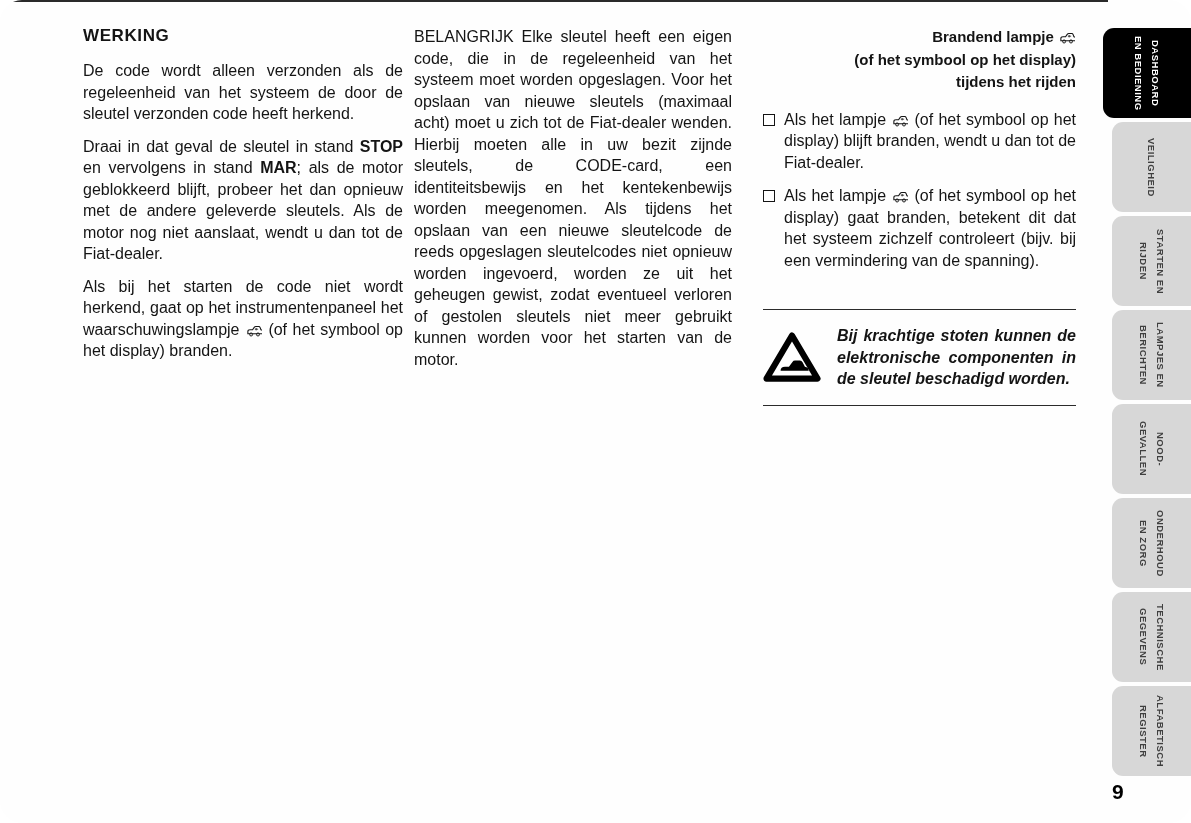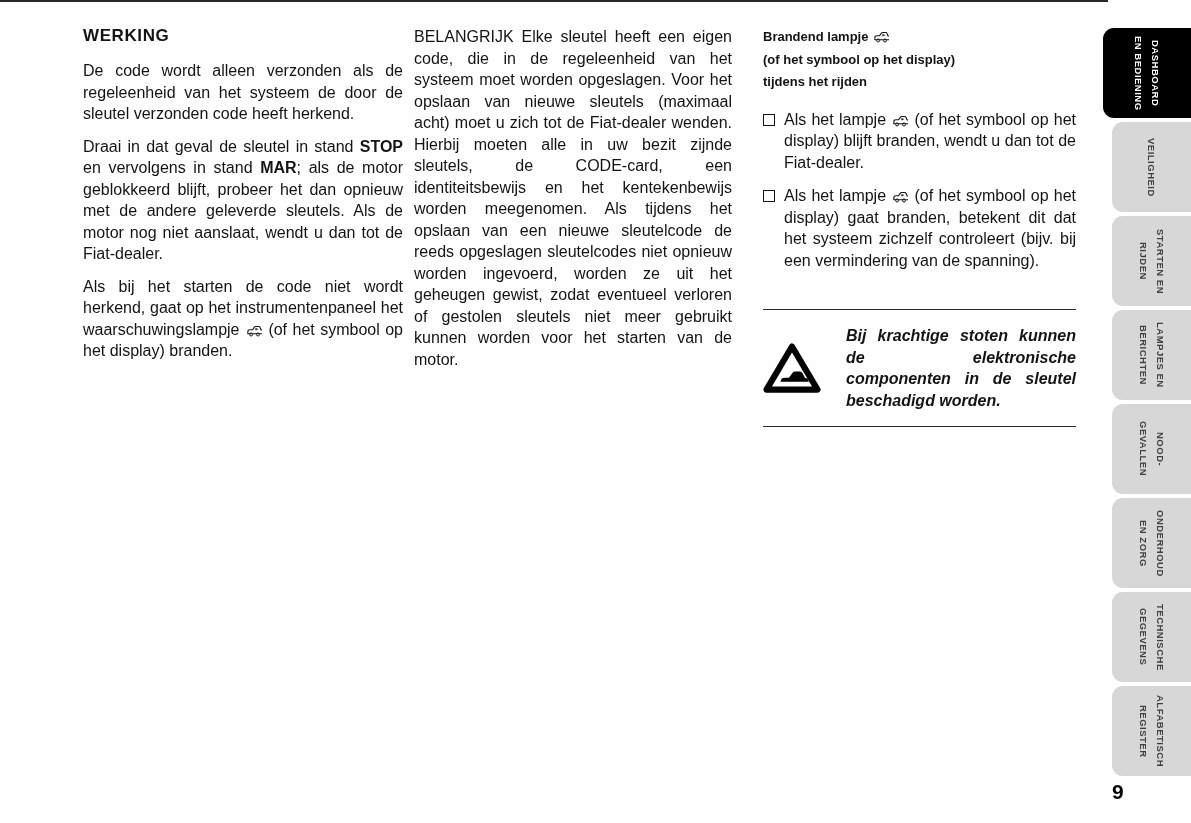--- a/index.html
+++ b/index.html
@@ -1,33 +1,33 @@
 <!DOCTYPE html>
 <html><head>
 <meta charset="utf-8">
 <style>
   html,body{margin:0;padding:0;background:#ffffff;}
   .page{
     position:relative;width:1191px;height:823px;background:#fefefe;
-    font-family:"Liberation Sans",sans-serif;color:#141414;overflow:hidden;
+    font-family:"Liberation Sans",sans-serif;color:#141414;overflow:hidden;border-radius:22px;
   }
   .top-rule{position:absolute;top:0;left:0;width:1108px;height:2px;background:#2a2a2a;}
   .col{position:absolute;top:26px;}
   .col-left{left:83px;width:320px;}
   .col-mid{left:414px;width:318px;}
   .col-right{left:763px;width:313px;}
   .section-heading{font-size:17px;font-weight:bold;letter-spacing:.6px;margin:0 0 14px 0;}
   .para{margin:0 0 11px 0;font-size:16px;line-height:21.5px;text-align:justify;}
   .b{font-weight:bold;}
-  .right-heading{font-size:13px;font-weight:bold;line-height:22.5px;margin:0 0 15px 0;white-space:pre-line;}
+  .right-heading{font-size:15px;font-weight:bold;line-height:22.5px;margin:0 0 15px 0;white-space:pre-line;text-align:right;}
   .bullet-item{display:flex;margin:0 0 12px 0;}
   .bullet-mark{flex:0 0 auto;width:10px;height:10px;border:1.6px solid #141414;margin:5px 9px 0 0;background:#fff;}
   .bullet-text{flex:1;font-size:16px;line-height:21.5px;text-align:justify;}
   .warning-box{margin-top:38px;border-top:1.5px solid #2b2b2b;border-bottom:1.5px solid #2b2b2b;
-    padding:15px 0;display:flex;align-items:center;gap:25px;}
+    padding:15px 0;display:flex;align-items:center;gap:16px;}
   .warning-icon{flex:0 0 auto;line-height:0;}
   .warning-text{flex:1;font-weight:bold;font-style:italic;font-size:16px;line-height:21.5px;text-align:justify;}
   .inline-icon{display:inline-block;padding:0 1px;line-height:0;vertical-align:-2px;}
   .sidebar{position:absolute;top:28px;right:0;display:flex;flex-direction:column;gap:4px;align-items:flex-end;}
   .tab{
     height:90px;width:79px;background:#d7d7d7;color:#3f3f3f;
     border-radius:11px 0 0 11px;display:flex;align-items:center;justify-content:center;
     writing-mode:vertical-rl;font-size:9.5px;font-weight:bold;letter-spacing:.5px;
     line-height:1.8;white-space:pre-line;text-align:center;overflow:hidden;
   }

